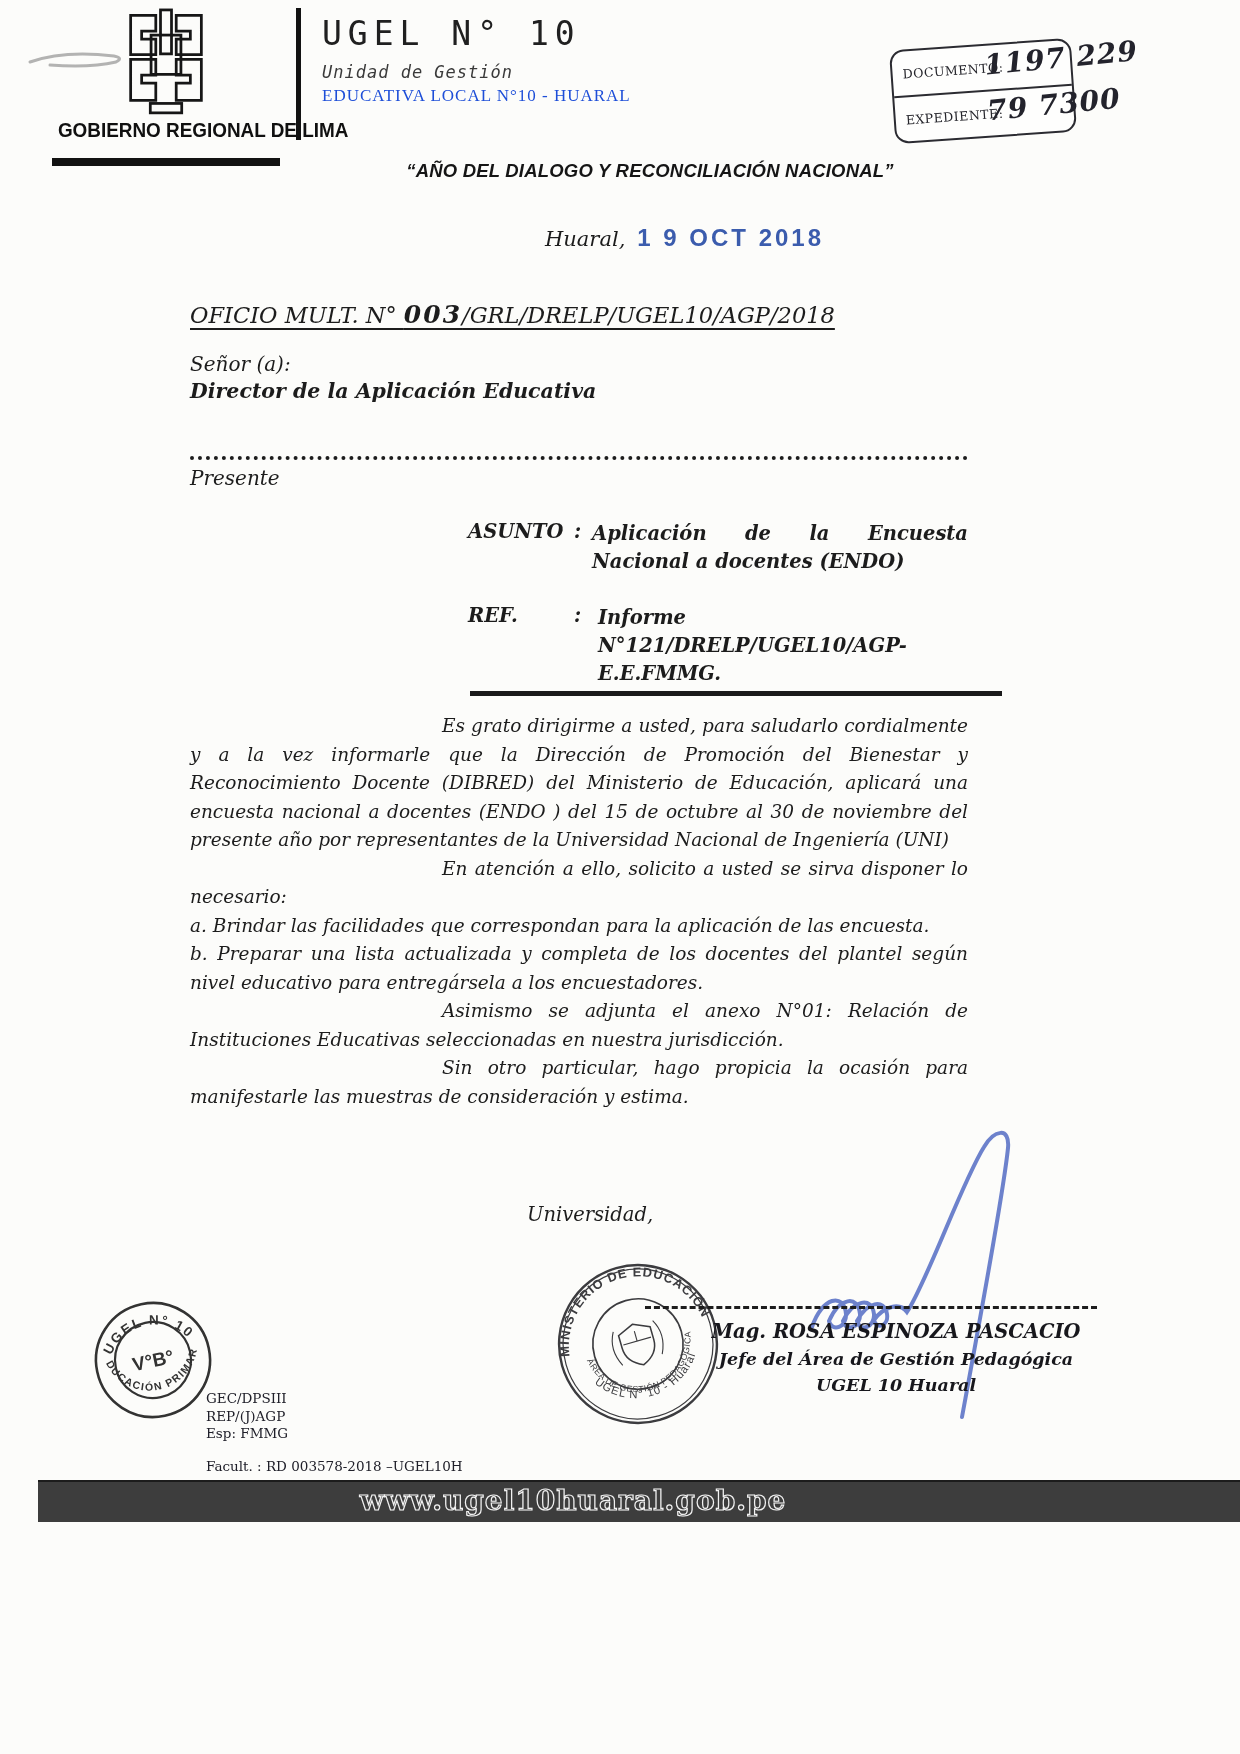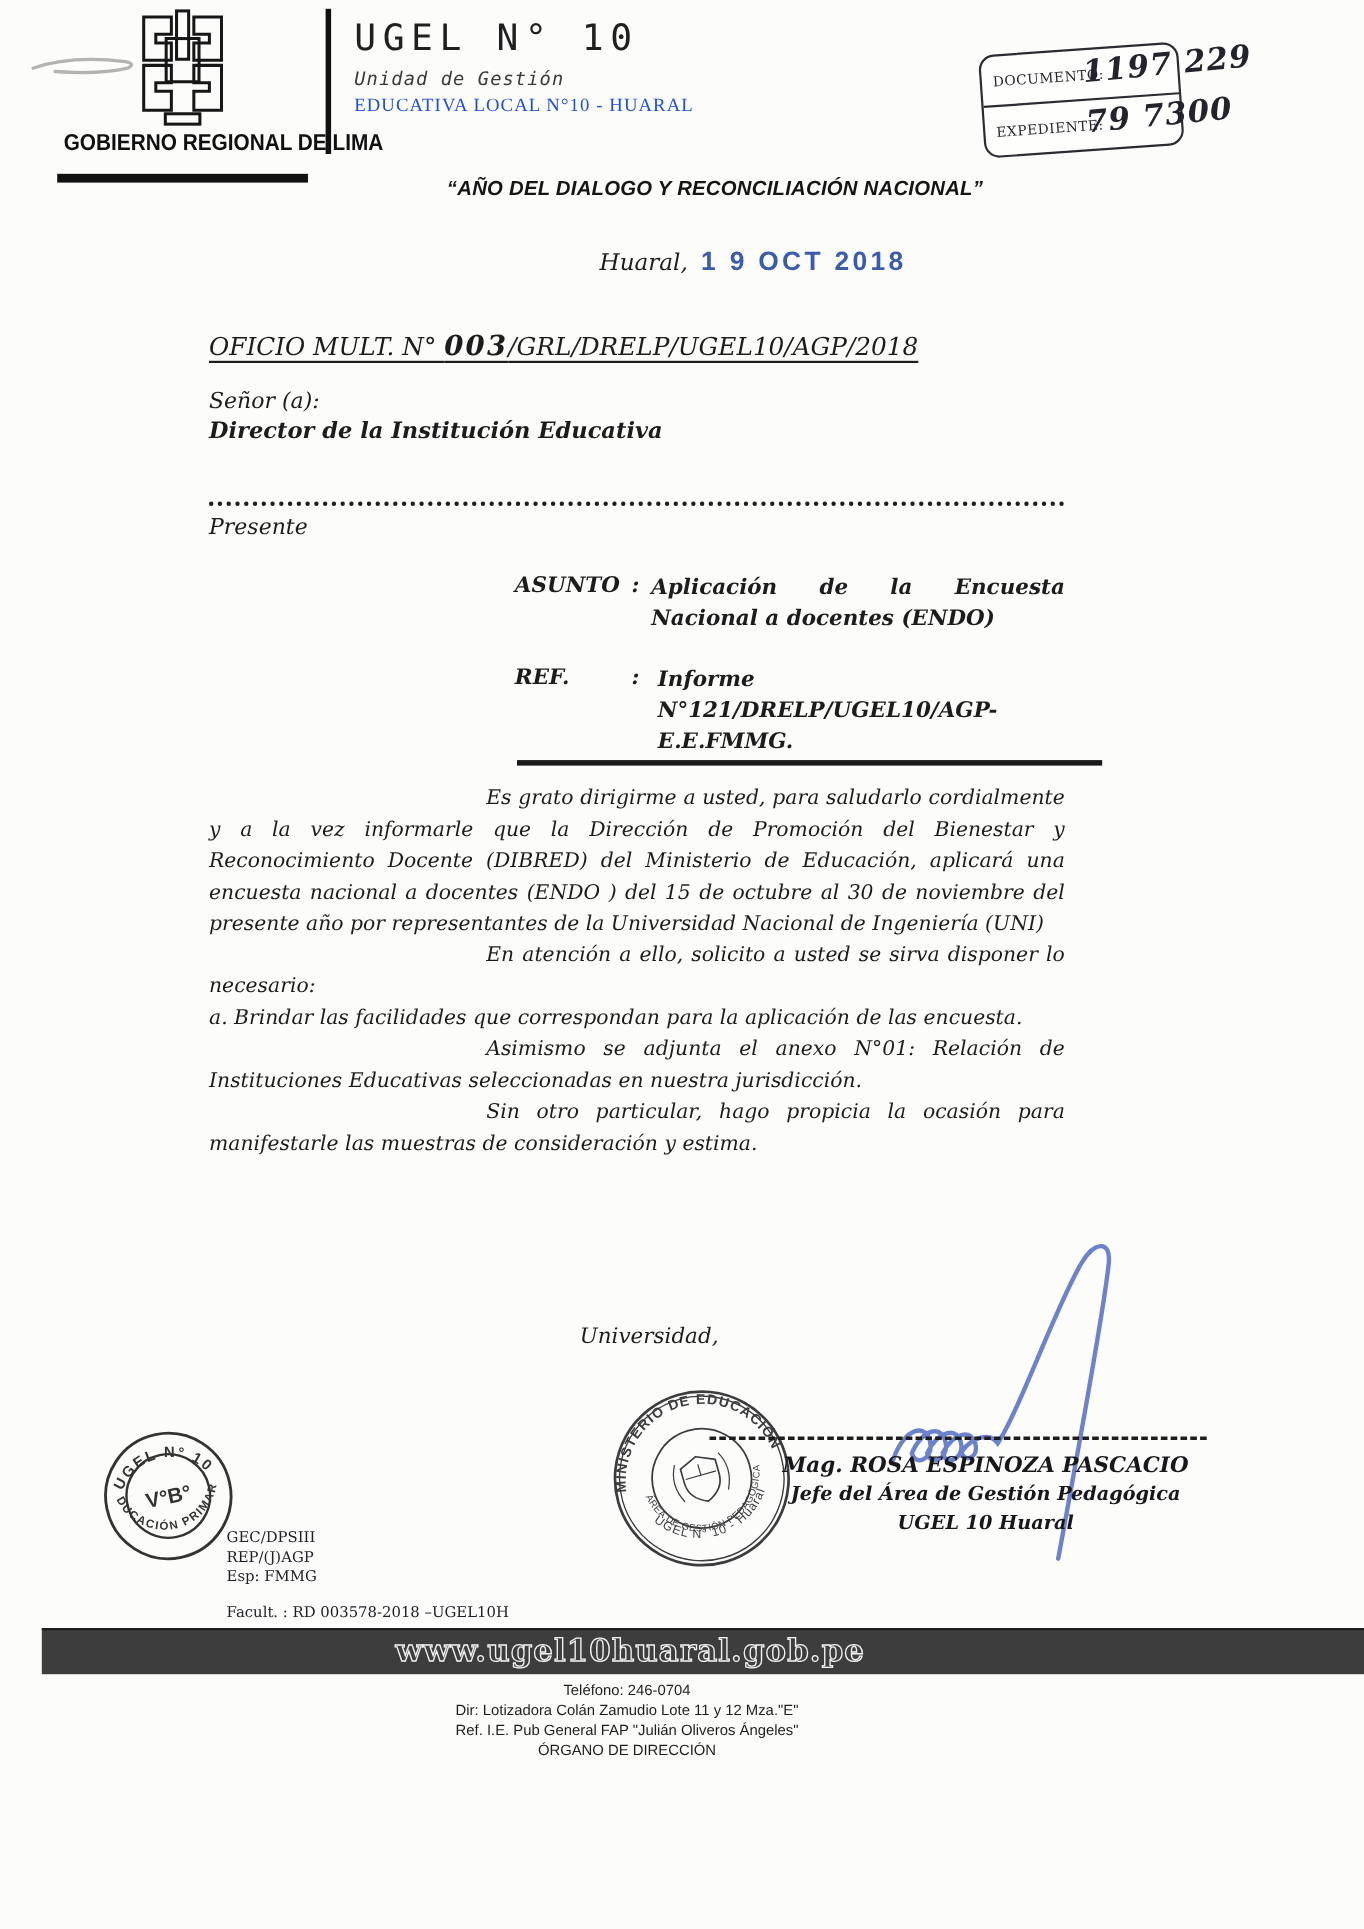--- a/index.html
+++ b/index.html
@@ -154,38 +154,39 @@
 
   <div class="abs dateline">
     <span>Huaral,</span><span class="date-stamp" style="color:#3b5cad">1 9 OCT 2018</span>
   </div>
 
   <div class="abs oficio">
     <span>OFICIO MULT.  N° </span><span class="handnum">003</span><span>/GRL/DRELP/UGEL10/AGP/2018</span>
   </div>
 
   <div class="abs salutation">Señor (a):</div>
-  <div class="abs addressee-title">Director de la Institución Educativa</div>
+  <div class="abs addressee-title">Director de la Aplicación Educativa</div>
   <div class="abs dotted-line"></div>
   <div class="abs presente">Presente</div>
 
   <div class="abs blk-label subject-label">ASUNTO</div>
   <div class="abs blk-label subject-colon">:</div>
   <div class="abs subject-text">Aplicación de la Encuesta Nacional a docentes (ENDO)</div>
 
   <div class="abs blk-label ref-label">REF.</div>
   <div class="abs blk-label ref-colon">:</div>
   <div class="abs ref-text">Informe N°121/DRELP/UGEL10/AGP-E.E.FMMG.</div>
 
   <div class="abs heavy-rule"></div>
 
   <div class="abs body-text">
     <p class="indent">Es grato dirigirme a usted, para saludarlo cordialmente y a la vez informarle que la Dirección de Promoción del Bienestar y Reconocimiento Docente (DIBRED) del Ministerio de Educación, aplicará una encuesta nacional a docentes (ENDO ) del 15 de octubre al 30 de noviembre del presente año por representantes de la Universidad Nacional de Ingeniería (UNI)</p>
     <p class="indent">En atención a ello, solicito a usted se sirva disponer lo necesario:</p>
     <p>a. Brindar las facilidades que correspondan para la aplicación de las encuesta.</p>
+    <p>b. Preparar una lista actualizada y completa de los docentes del plantel según nivel educativo para entregársela a los encuestadores.</p>
     <p class="indent">Asimismo se adjunta el anexo N°01: Relación de Instituciones Educativas seleccionadas en nuestra jurisdicción.</p>
     <p class="indent gap-top">Sin otro particular, hago propicia la ocasión para manifestarle las muestras de consideración y estima.</p>
   </div>
 
   <div class="abs closing">Universidad,</div>
 
   <svg class="abs ministry-stamp" viewBox="0 0 160 160">
     <circle cx="80" cy="80" r="77" fill="none" stroke="#2c2c30" stroke-width="2.4"></circle>
     <circle cx="80" cy="80" r="73" fill="none" stroke="#2c2c30" stroke-width="1.2"></circle>
     <circle cx="80" cy="80" r="44" fill="none" stroke="#2c2c30" stroke-width="1.6"></circle>
@@ -247,20 +248,14 @@
 
   <div class="abs routing">
     <div>GEC/DPSIII</div>
     <div>REP/(J)AGP</div>
     <div>Esp: FMMG</div>
   </div>
   <div class="abs facult">Facult. : RD 003578-2018 –UGEL10H</div>
 
   <div class="abs footer-bar"></div>
   <div class="abs footer-site">www.ugel10huaral.gob.pe</div>
-  <div class="abs footer-info">
-    <div>Teléfono: 246-0704</div>
-    <div>Dir: Lotizadora Colán Zamudio Lote 11 y 12 Mza."E"</div>
-    <div>Ref. I.E. Pub General FAP "Julián Oliveros Ángeles"</div>
-    <div>ÓRGANO DE DIRECCIÓN</div>
-  </div>
 
 </div>
 
 </body></html>

